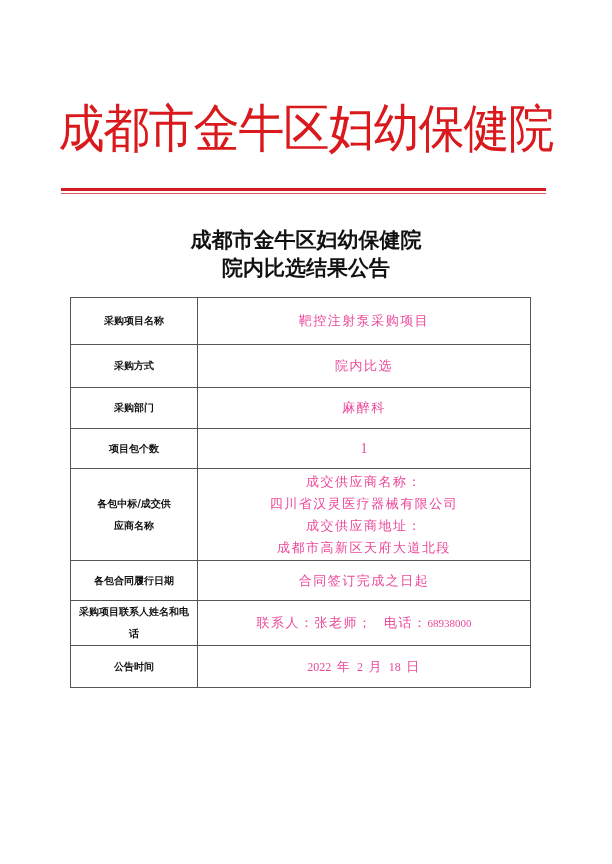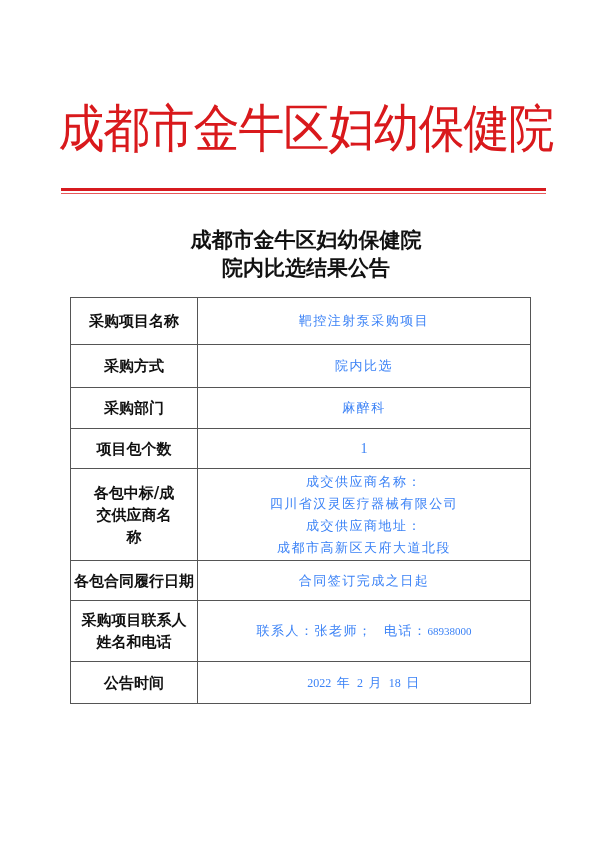--- a/index.html
+++ b/index.html
@@ -31,25 +31,25 @@
       border-collapse: collapse;
       table-layout: fixed;
     }
     table.info td {
       border: 1.5px solid #555;
       text-align: center; vertical-align: middle; padding: 0;
     }
     td.label {
       width: 126px;
       font-family: "DejaVu Sans", "Liberation Sans", sans-serif;
-      font-weight: bold; font-size: 15px; color: #111; line-height: 22px;
+      font-weight: bold; font-size: 10px; color: #111; line-height: 22px;
     }
     td.value {
       font-family: "DejaVu Serif", "Liberation Serif", serif;
-      font-size: 13px; color: #3b82f6; letter-spacing: 1.5px; line-height: 22px;
+      font-size: 13px; color: #ec4899; letter-spacing: 1.5px; line-height: 22px;
     }
     td.value.num { font-family: "Liberation Serif", serif; font-size: 14px; letter-spacing: 0; }
     .r1 { height: 47px; }
     .r2 { height: 43px; margin-top: 14px; }
     .r3 { height: 41px; }
     .r4 { height: 40px; }
     .r5 { height: 92px; }
     .r6 { height: 40px; }
     .r7 { height: 44px; }
     .r8 { height: 42px; }
@@ -94,21 +94,21 @@
         <span class="line">四川省汉灵医疗器械有限公司</span>
         <span class="line">成交供应商地址：</span>
         <span class="line">成都市高新区天府大道北段</span>
       </td>
     </tr>
     <tr class="r6">
       <td class="label">各包合同履行日期</td>
       <td class="value">合同签订完成之日起</td>
     </tr>
     <tr class="r7">
-      <td class="label" style="padding: 8px 6px;">采购项目联系人姓名和电话</td>
+      <td class="label" style="padding: 0 6px;">采购项目联系人姓名和电话</td>
       <td class="value">
         <span>联系人：</span><span>张老师；</span>&nbsp;&nbsp;<span>电话：</span><span class="phone">68938000</span>
       </td>
     </tr>
     <tr class="r8">
       <td class="label">公告时间</td>
       <td class="value">
         <span class="date-num">2022</span>
         <span>年</span>
         <span class="date-num">2</span>

